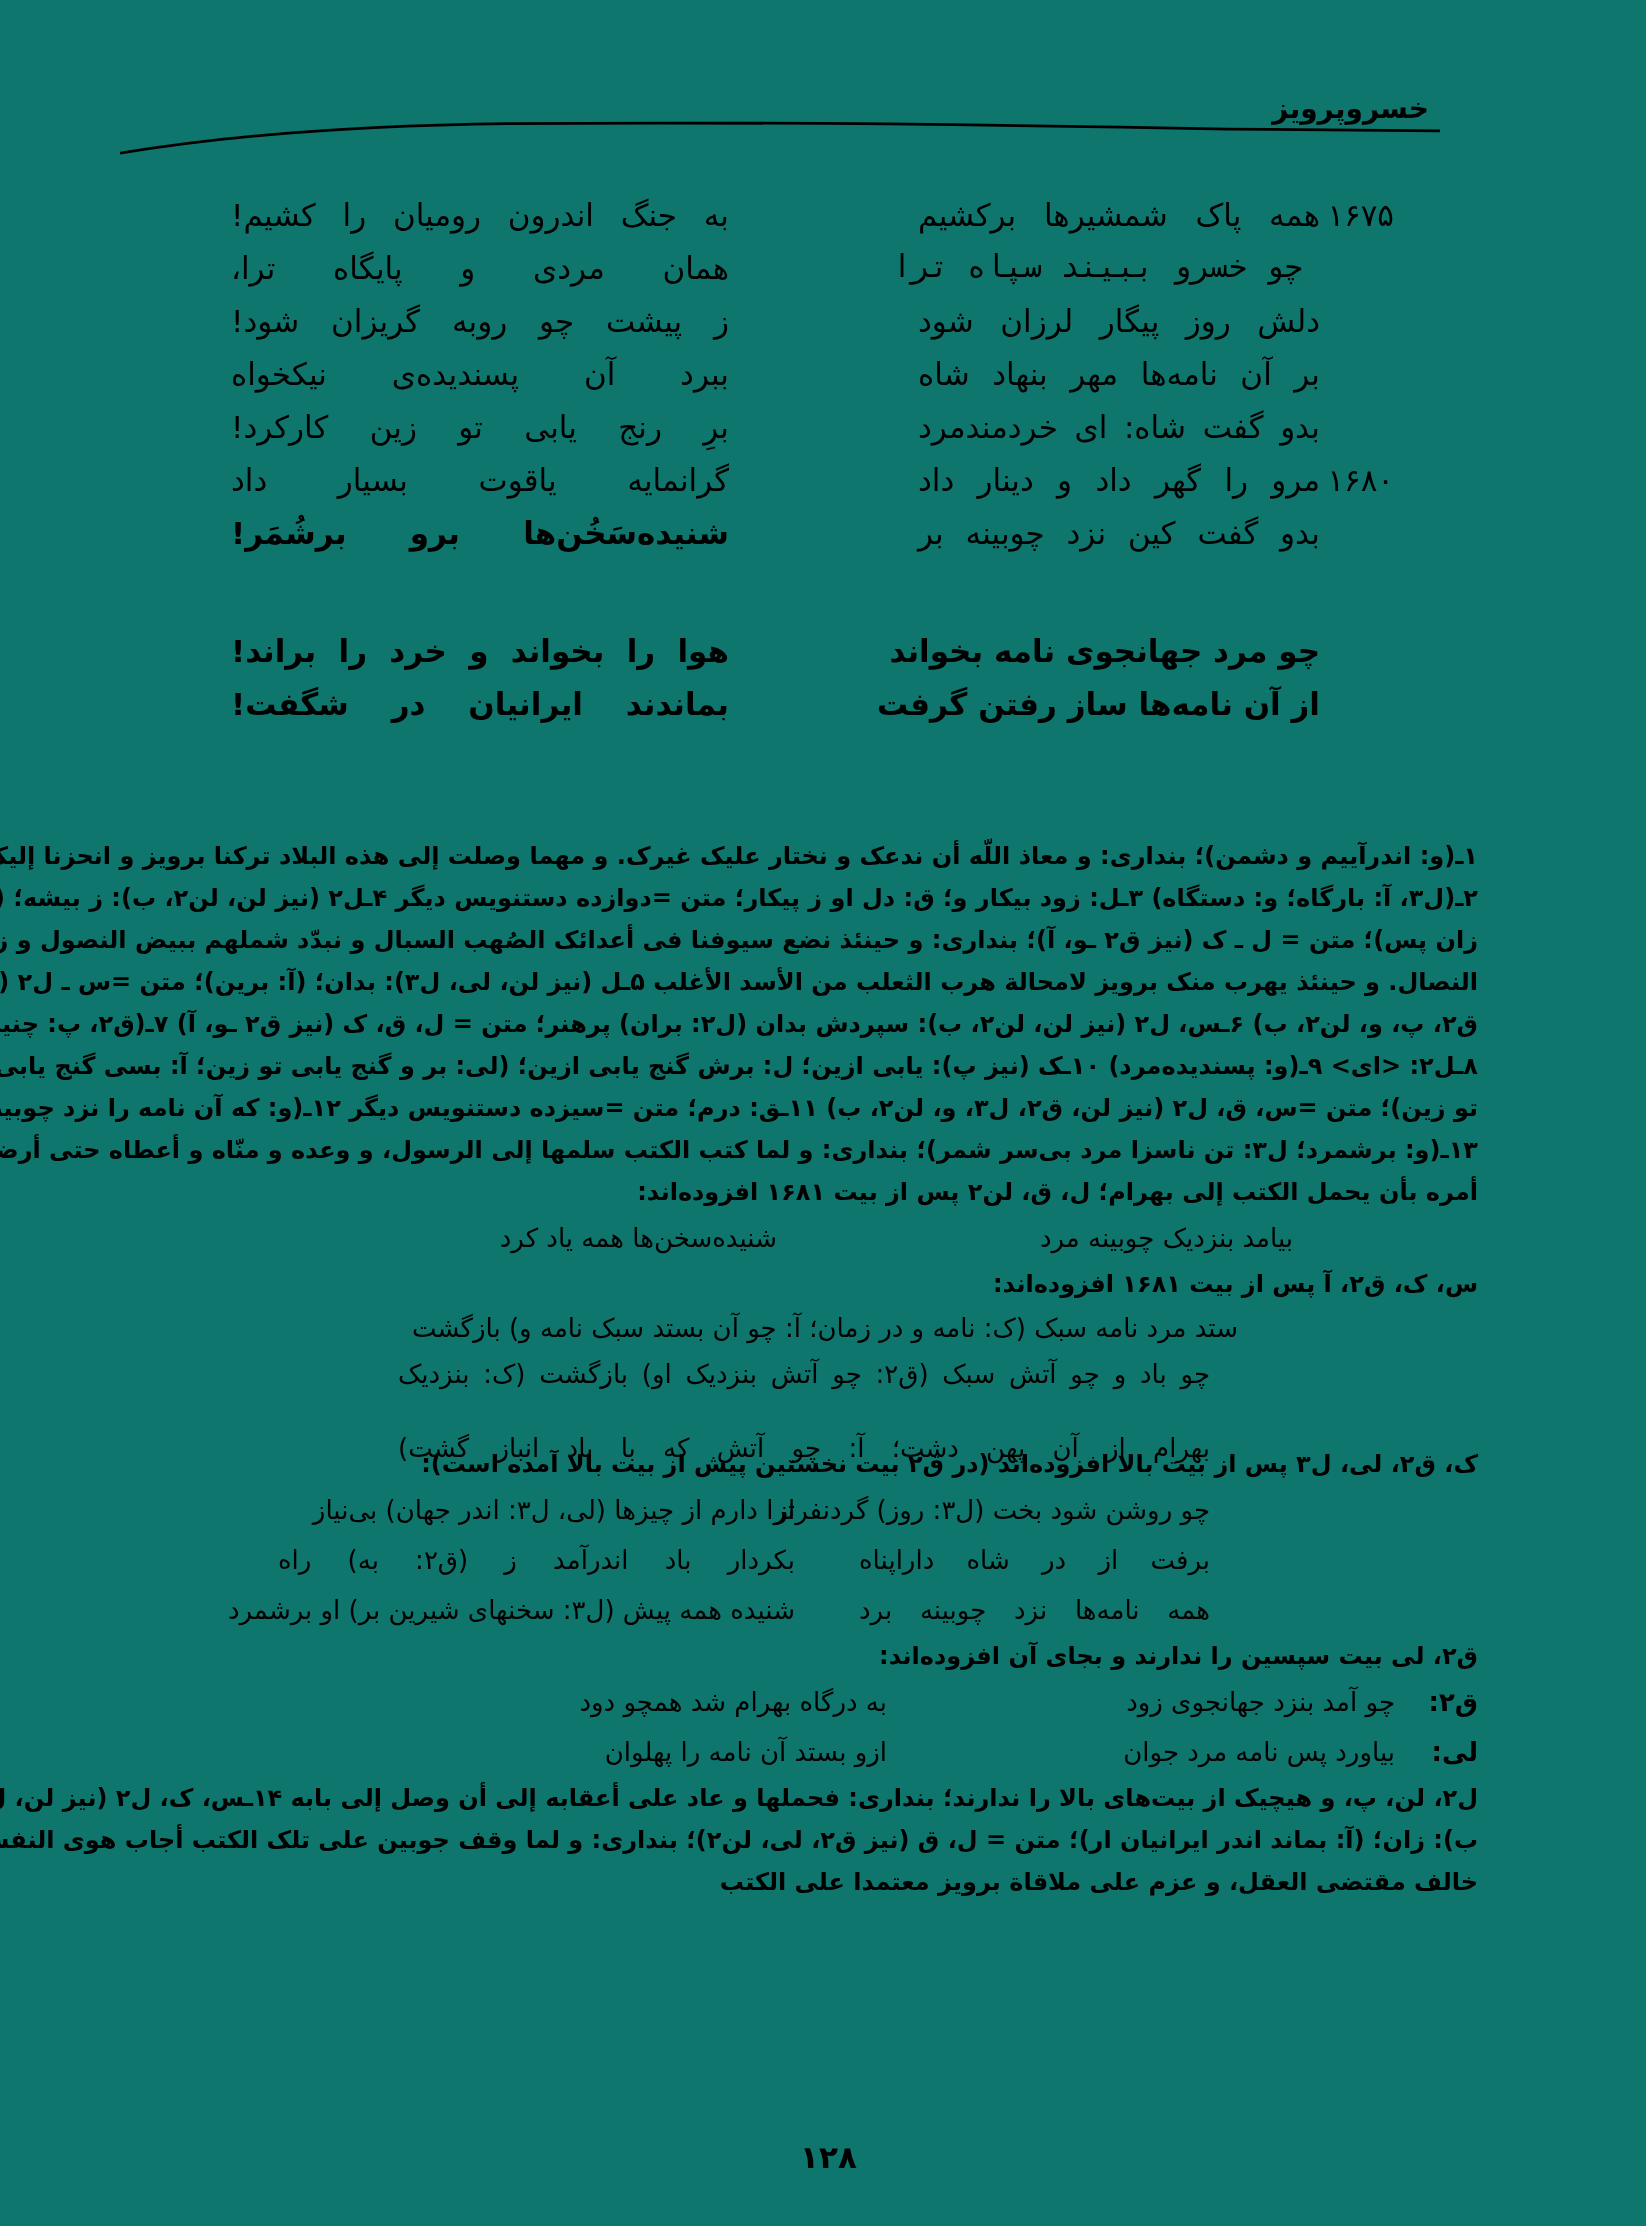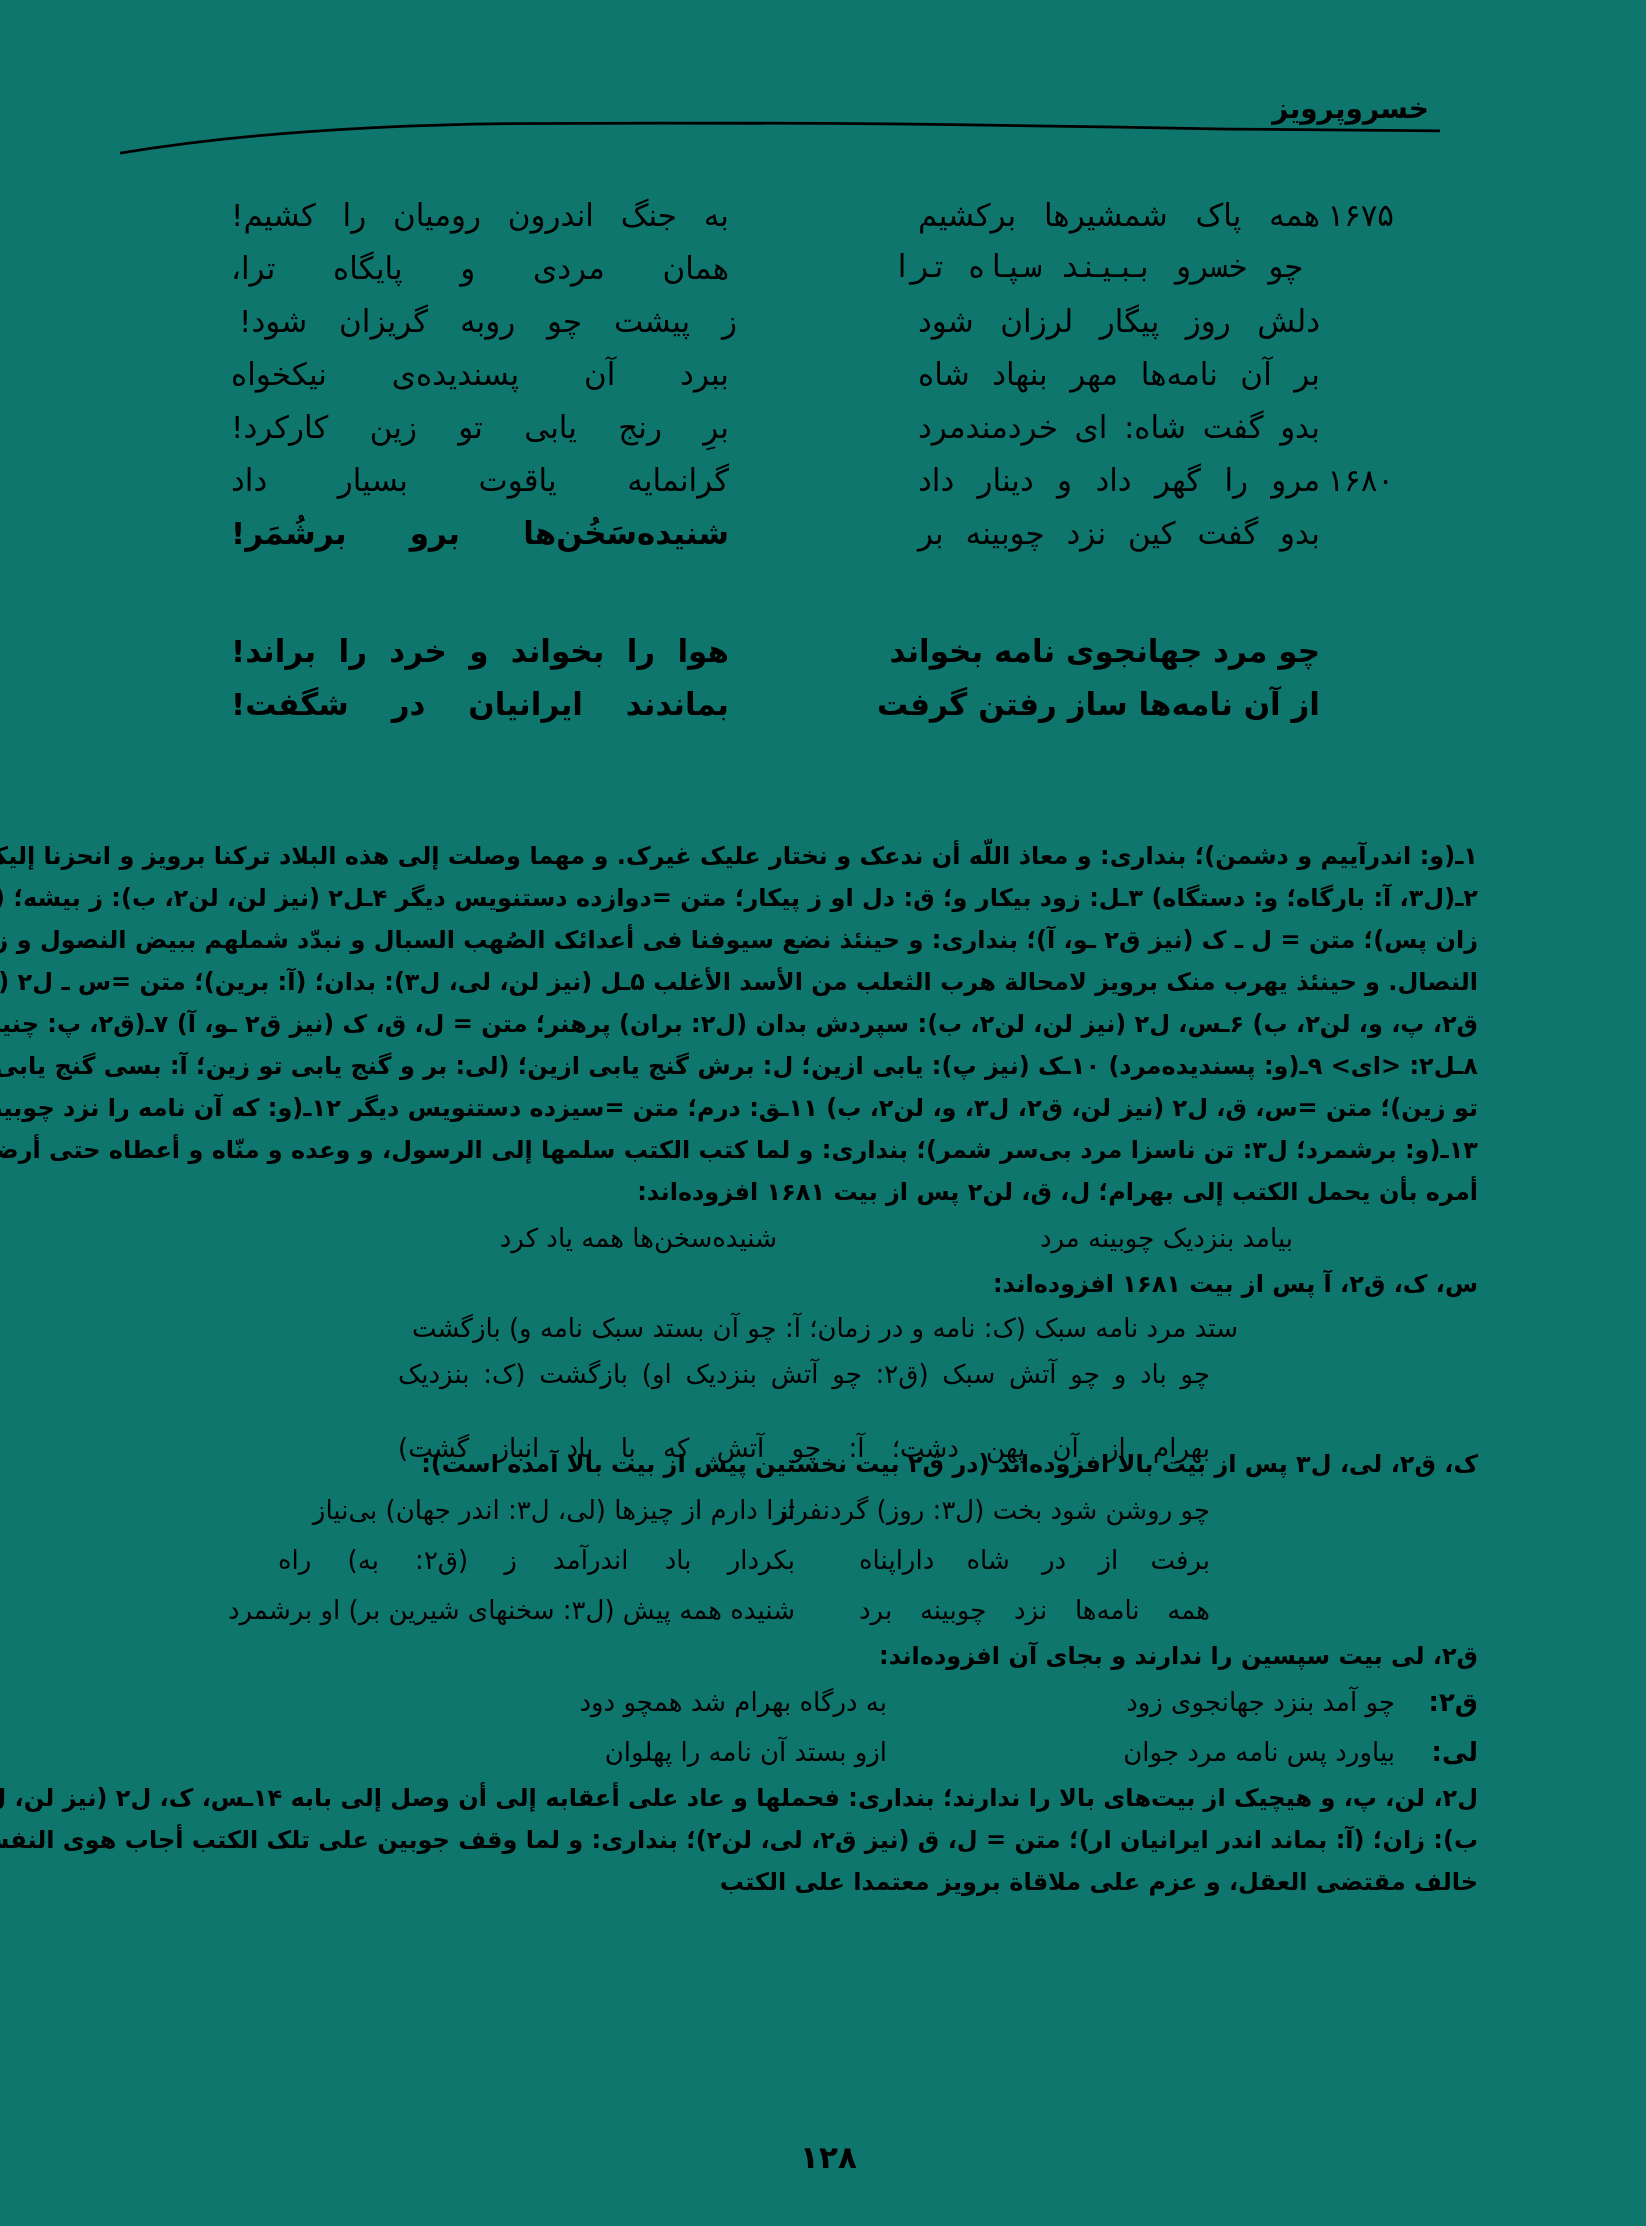--- a/index.html
+++ b/index.html
@@ -49,21 +49,21 @@
       <span class="vnum">۱۶۷۵</span>
       <div class="hemi" style="right:327px;width:402px;"><span>همه پاک شمشیرها برکشیم</span></div>
       <div class="hemi" style="left:231px;width:498px;"><span>به جنگ اندرون رومیان را کشیم!</span></div>
     </div>
     <div class="couplet">
       <div class="hemi" style="right:344px;width:402px;font-family:Liberation Mono, monospace;"><span>چو خسرو ببیند سپاه ترا</span></div>
       <div class="hemi" style="left:231px;width:498px;"><span>همان مردی و پایگاه ترا،</span></div>
     </div>
     <div class="couplet">
       <div class="hemi" style="right:327px;width:402px;"><span>دلش روز پیگار لرزان شود</span></div>
-      <div class="hemi" style="left:239px;width:498px;"><span>ز پیشت چو روبه گریزان شود!</span></div>
+      <div class="hemi" style="left:231px;width:498px;"><span>ز پیشت چو روبه گریزان شود!</span></div>
     </div>
     <div class="couplet">
       <div class="hemi" style="left:231px;width:498px;"><span>ببرد آن پسندیده‌ی نیکخواه</span></div>
       <div class="hemi" style="right:327px;width:402px;"><span>بر آن نامه‌ها مهر بنهاد شاه</span></div>
     </div>
     <div class="couplet">
       <div class="hemi" style="right:327px;width:402px;"><span>بدو گفت شاه: ای خردمندمرد</span></div>
       <div class="hemi" style="left:231px;width:498px;"><span>برِ رنج یابی تو زین کارکرد!</span></div>
     </div>
     <div class="couplet">

